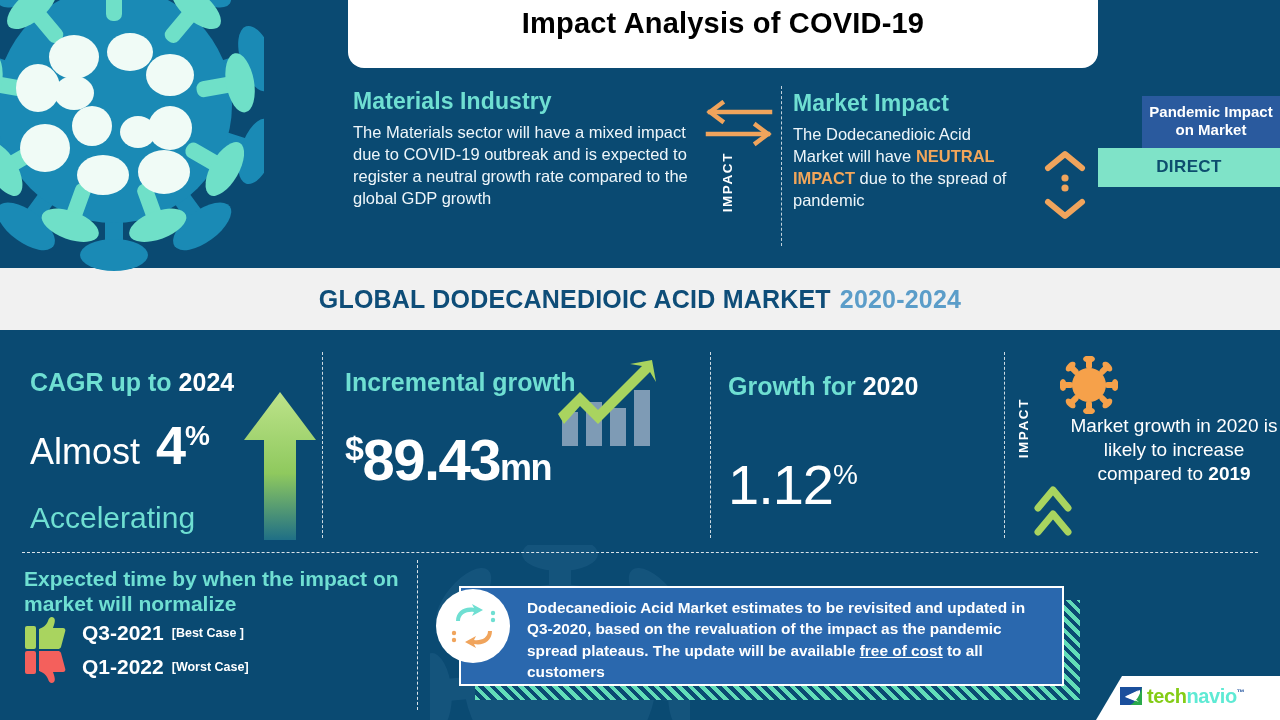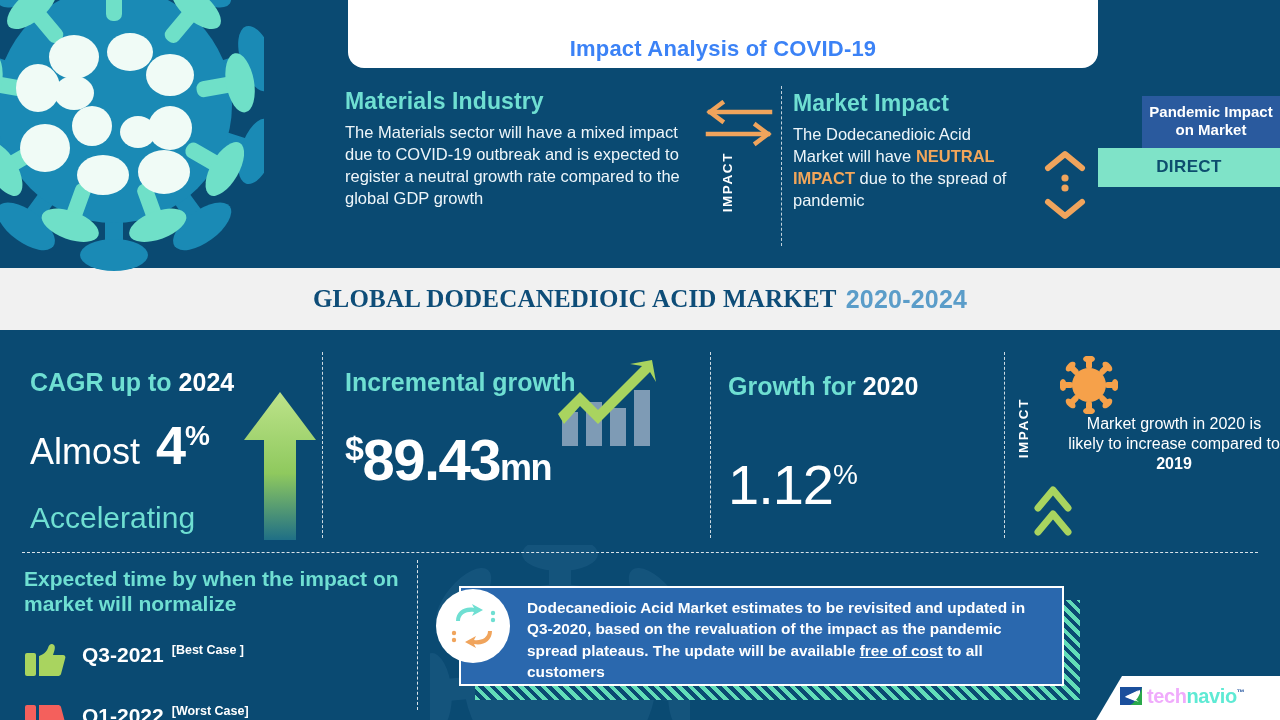--- a/index.html
+++ b/index.html
@@ -21,32 +21,32 @@
   .virus { position:absolute; left:-36px; top:-40px; width:300px; height:330px; }
   .virus-ghost { position:absolute; left:430px; top:545px; width:260px; height:200px; opacity:.30; }
 
   
   .hdr-card {
     position:absolute; left:348px; top:-34px; width:750px; height:102px;
     background:#ffffff; border-radius:16px;
     display:flex; align-items:flex-end; justify-content:center;
   }
   .hdr-title {
-    color:#3b82f6; font-size:22px; font-weight:bold; letter-spacing:.2px;
-    padding-bottom:6px;
+    color:#000000; font-size:29px; font-weight:bold; letter-spacing:.2px;
+    padding-bottom:28px;
   }
 
   
   .col { position:absolute; color:#fff; }
   .col-head {
     color:#6fdfd2; font-size:23px; font-weight:bold; margin-bottom:7px;
     letter-spacing:.1px;
   }
   .col-body { font-size:16.5px; line-height:1.33; color:#eef6fa; }
-  .col-left  { left:345px; top:88px;  width:350px; }
+  .col-left  { left:353px; top:88px;  width:350px; }
   .col-right { left:793px; top:90px;  width:215px; }
   .neutral { color:#f2a65a; font-weight:bold; }
 
   
   .impact-block { position:absolute; left:700px; top:100px; width:78px; height:140px; }
   .impact-word {
     position:absolute; left:20px; top:52px;
     writing-mode:vertical-rl; transform:rotate(180deg);
     color:#ffffff; font-size:13.5px; font-weight:bold; letter-spacing:1.6px;
   }
@@ -65,21 +65,21 @@
     background:#7fe3c8; color:#0d4d6e; font-size:17px; font-weight:bold;
     text-align:center; padding:9px 6px 10px; letter-spacing:.4px;
   }
 
   
   .mkt-title {
     position:absolute; left:0; top:268px; width:1280px; height:62px;
     display:flex; align-items:center; justify-content:center;
     font-size:25px; font-weight:bold; letter-spacing:.2px;
   }
-  .mkt-title .dark { color:#0e4d78;font-family:Liberation Serif, serif; }
+  .mkt-title .dark { color:#0e4d78; }
   .mkt-title .lite { color:#5b9dc9; margin-left:9px; }
 
   
   .kpi { position:absolute; color:#fff; }
   .kpi-label { color:#6fdfd2; font-size:25px; font-weight:bold; line-height:1.12; }
   .kpi-label .w { color:#ffffff; }
 
   .kpi1 { left:30px;  top:368px; width:290px; }
   .kpi2 { left:345px; top:368px; width:300px; }
   .kpi3 { left:728px; top:372px; width:280px; }
@@ -108,34 +108,34 @@
   .imp-right { position:absolute; left:1012px; top:352px; width:268px; height:200px; }
   .imp-word2 {
     position:absolute; left:4px; top:46px;
     writing-mode:vertical-rl; transform:rotate(180deg);
     color:#fff; font-size:13.5px; font-weight:bold; letter-spacing:1.6px;
   }
   .virus-orange { position:absolute; left:48px; top:4px; width:58px; height:58px; }
   .chev-stack { position:absolute; left:20px; top:128px; width:42px; height:62px; }
   .imp-text {
     position:absolute; left:56px; top:62px; width:212px;
-    color:#fff; font-size:16px; line-height:1.25; text-align:center;
+    color:#fff; font-size:19px; line-height:1.25; text-align:center;
   }
   .imp-text b { font-weight:bold; }
 
   
   .hdash {
     position:absolute; left:22px; top:552px; width:1236px; height:0;
     border-top:1.5px dashed #ffffff; opacity:.85;
   }
 
   
   .norm { position:absolute; left:24px; top:566px; width:400px; }
   .norm-head { color:#6fdfd2; font-size:21px; font-weight:bold; line-height:1.2; }
-  .case-row { display:flex; align-items:flex-start; margin-top:27px; }
+  .case-row { display:flex; align-items:center; margin-top:0; }
   .case-ic { width:42px; height:34px; flex:0 0 42px; }
   .case-q  { color:#fff; font-size:21px; font-weight:bold; margin-left:16px; }
   .case-tag{ color:#fff; font-size:12.5px; font-weight:bold; margin-left:8px; }
   .vdash-3 { position:absolute; left:417px; top:560px; height:150px; width:0;
              border-left:1.5px dashed #ffffff; opacity:.85; }
 
   
   .note-stripe {
     position:absolute; left:475px; top:600px; width:605px; height:100px;
     background: repeating-linear-gradient(45deg,#62ddb8 0 4px, #0a4a72 4px 8px);
@@ -155,21 +155,21 @@
 
   
   .logo-plate {
     position:absolute; left:1096px; top:676px; width:184px; height:44px;
     background:#ffffff;
     clip-path: polygon(26px 0, 100% 0, 100% 100%, 0 100%);
   }
   .logo-wrap { position:absolute; left:1118px; top:684px; display:flex; align-items:center; }
   .logo-mark { width:26px; height:24px; }
   .logo-text { font-size:20px; font-weight:bold; margin-left:3px; letter-spacing:-.4px; }
-  .logo-text .t1 { color:#f0abfc; }
+  .logo-text .t1 { color:#84cc16; }
   .logo-text .t2 { color:#5eead4; }
   .logo-tm { font-size:8px; color:#1b4f9c; vertical-align:super; }
 </style>
 </head>
 <body>
 
 <div id="canvas">
 
   <div class="band-top"></div>
   <div class="band-title"></div>

